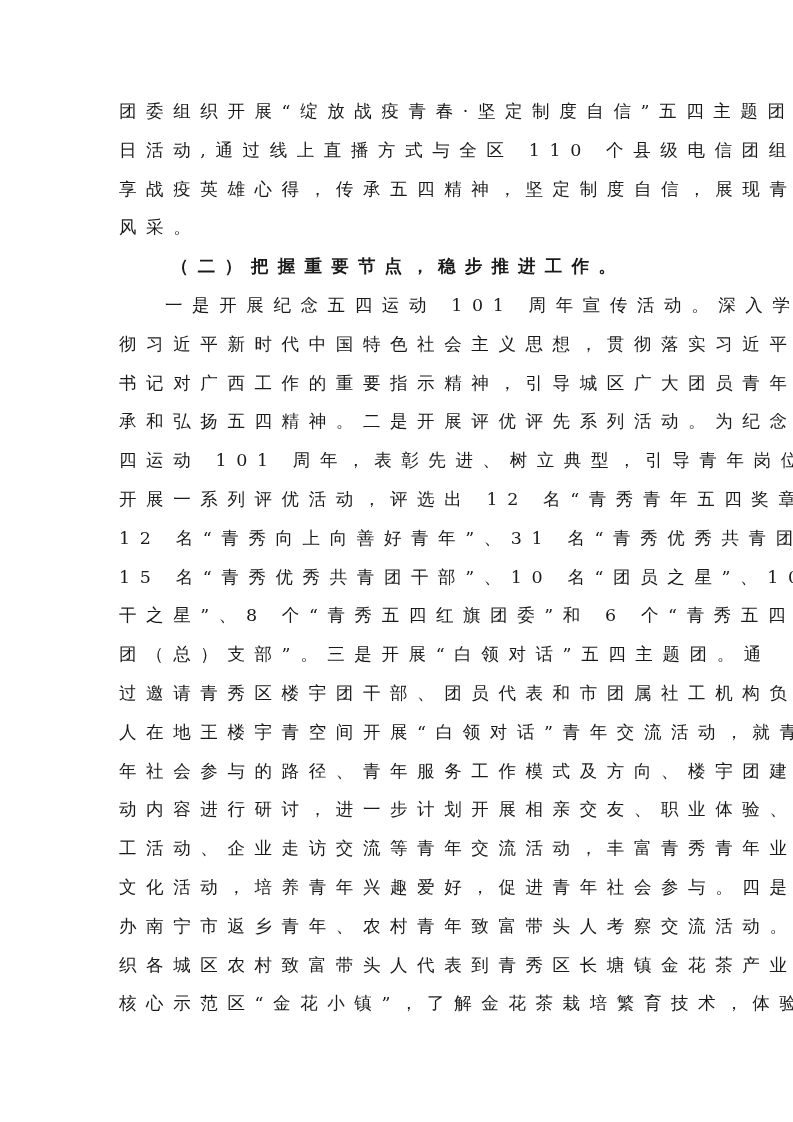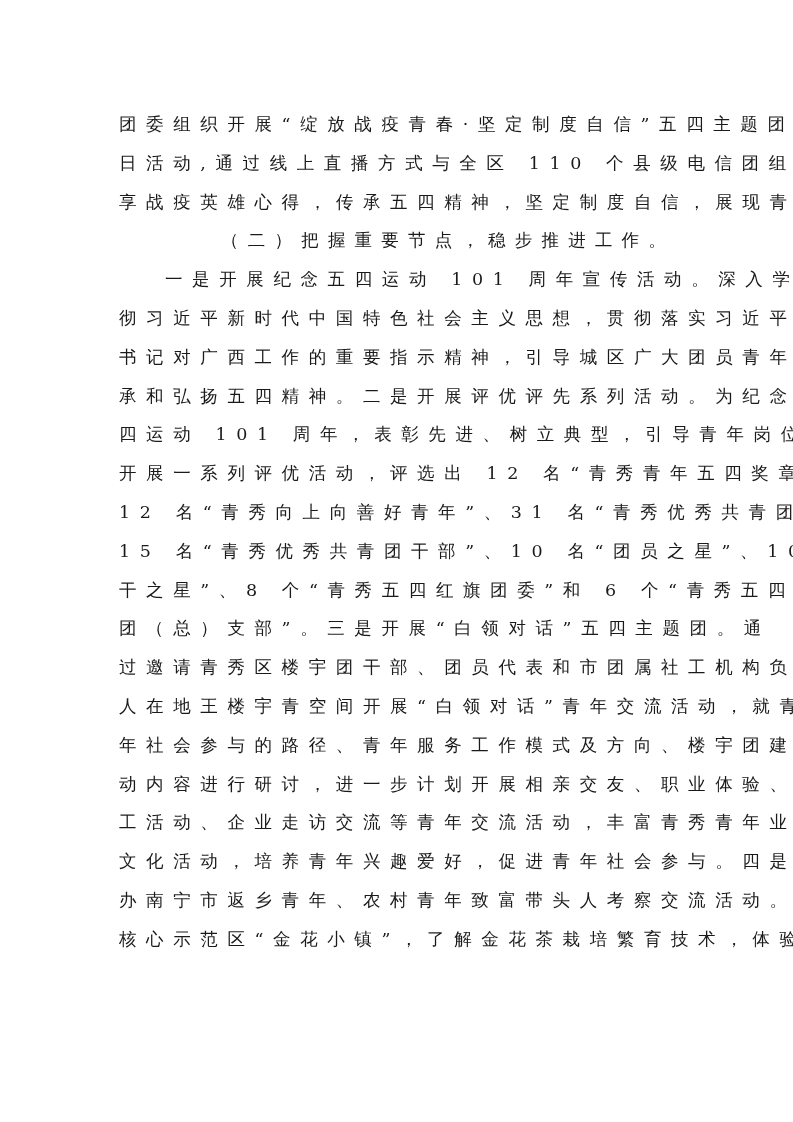--- a/index.html
+++ b/index.html
@@ -19,52 +19,52 @@
       position: absolute;
       left: 0;
       top: 0;
       width: 793px;
       height: 1122px;
       background: #ffffff;
     }
     .text-block {
       position: absolute;
       left: 119px;
-      top: 105px;
+      top: 92px;
       width: 556px;
-      text-align: right;
     }
     .line {
       height: 38.8px;
       line-height: 38.8px;
       font-size: 17.5px;
       letter-spacing: 9.6px;
       white-space: nowrap;
       overflow: visible;
       font-weight: normal;
     }
     .line.indent {
       padding-left: 46px;
     }
     .line.heading {
       padding-left: 52px;
-      font-weight: normal;
+      font-weight: bold;
       letter-spacing: 9.2px;
     }
   </style>
 </head>
 <body>
 
 <div class="page">
   <div class="text-block">
 
     <div>
       <div class="line">团委组织开展“绽放战疫青春·坚定制度自信”五四主题团</div>
       <div class="line">日活动,通过线上直播方式与全区 110 个县级电信团组织分</div>
       <div class="line">享战疫英雄心得，传承五四精神，坚定制度自信，展现青春</div>
+      <div class="line">风采。</div>
     </div>
 
     <div class="line heading">（二）把握重要节点，稳步推进工作。</div>
 
     <div>
       <div class="line indent">一是开展纪念五四运动 101 周年宣传活动。深入学习贯</div>
       <div class="line">彻习近平新时代中国特色社会主义思想，贯彻落实习近平总</div>
       <div class="line">书记对广西工作的重要指示精神，引导城区广大团员青年继</div>
       <div class="line">承和弘扬五四精神。二是开展评优评先系列活动。为纪念五</div>
       <div class="line">四运动 101 周年，表彰先进、树立典型，引导青年岗位建功，</div>
@@ -73,17 +73,18 @@
       <div class="line">15 名“青秀优秀共青团干部”、10 名“团员之星”、10 名“团</div>
       <div class="line">干之星”、8 个“青秀五四红旗团委”和 6 个“青秀五四红旗</div>
       <div class="line">团（总）支部”。三是开展“白领对话”五四主题团。通</div>
       <div class="line">过邀请青秀区楼宇团干部、团员代表和市团属社工机构负责</div>
       <div class="line">人在地王楼宇青空间开展“白领对话”青年交流活动，就青</div>
       <div class="line">年社会参与的路径、青年服务工作模式及方向、楼宇团建活</div>
       <div class="line">动内容进行研讨，进一步计划开展相亲交友、职业体验、手</div>
       <div class="line">工活动、企业走访交流等青年交流活动，丰富青秀青年业余</div>
       <div class="line">文化活动，培养青年兴趣爱好，促进青年社会参与。四是承</div>
       <div class="line">办南宁市返乡青年、农村青年致富带头人考察交流活动。组</div>
+      <div class="line">织各城区农村致富带头人代表到青秀区长塘镇金花茶产业</div>
       <div class="line">核心示范区“金花小镇”，了解金花茶栽培繁育技术，体验</div>
     </div>
 
   </div>
 </div>
 
 </body></html>

